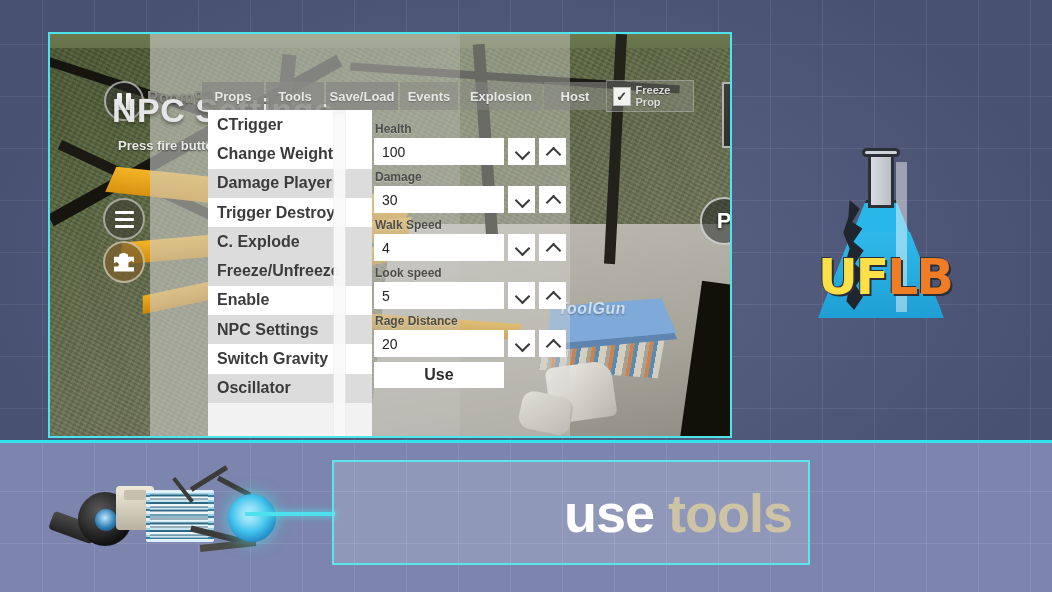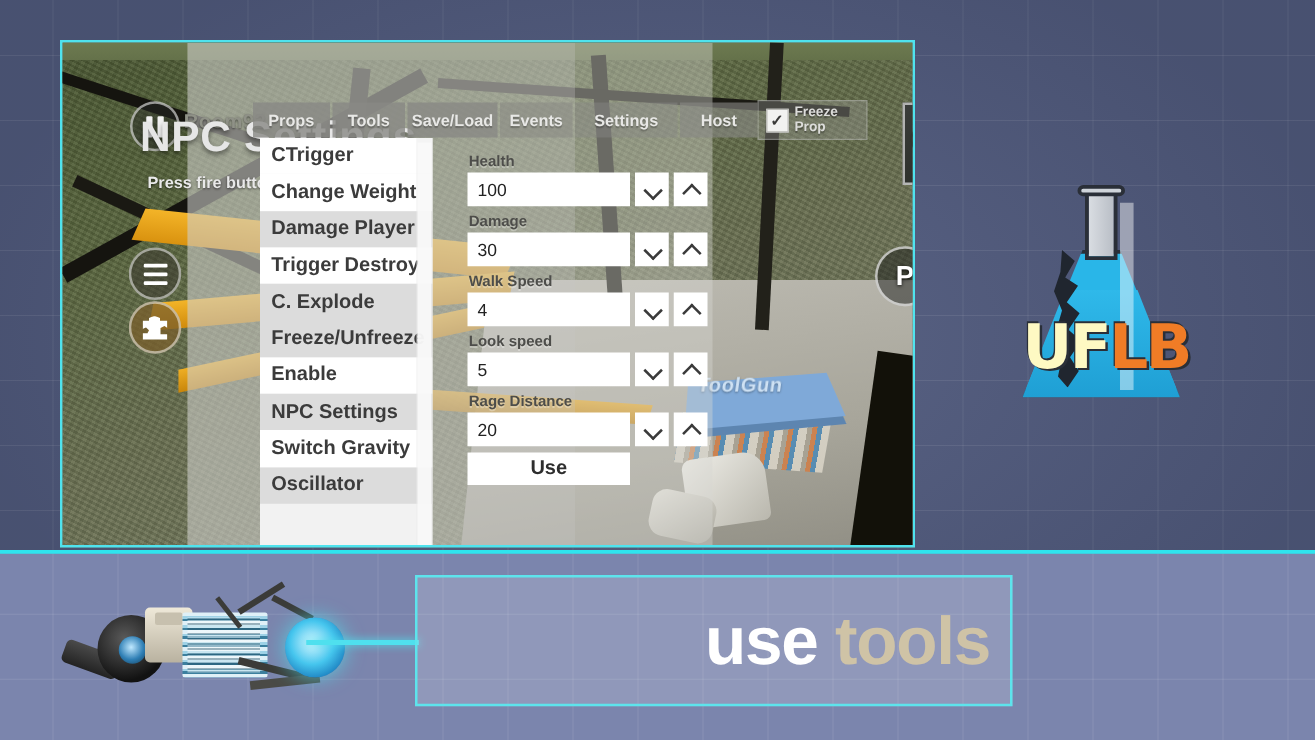--- a/index.html
+++ b/index.html
@@ -194,21 +194,21 @@
     padding-left:6px;box-sizing:border-box;
   }
   #freeze-checkbox{
     width:17px;height:17px;background:#f2f2f0;border:1px solid #b9b9b5;
     display:flex;align-items:center;justify-content:center;color:#3a3a38;font-size:13px;font-weight:bold;
   }
   #freeze-label{color:#dcdcda;font-size:11px;font-weight:bold;text-shadow:0 1px 1px rgba(0,0,0,.35);}
 
   
   #action-list{
-    position:absolute;left:158px;top:76px;width:138px;height:338px;
+    position:absolute;left:158px;top:76px;width:164px;height:338px;
     overflow:hidden;background:#f2f2f2;text-align:right;
   }
   .action-item{
     height:29.3px;display:flex;align-items:center;padding-left:9px;
     font-size:16px;font-weight:bold;color:#3b3b3b;white-space:nowrap;
     box-sizing:border-box;
   }
   .action-item.even{background:#ffffff;}
   .action-item.odd{background:#dcdcdc;}
   #list-scroll-track{
@@ -305,21 +305,21 @@
     clip-path:polygon(27% 0%,73% 0%,100% 100%,0% 100%);}
   .flask-shine{position:absolute;left:86px;top:14px;width:11px;height:150px;
     background:rgba(255,255,255,.45);
     clip-path:polygon(0% 0%,100% 0%,100% 100%,0% 100%);}
   .flask-splash{position:absolute;left:30px;top:52px;width:32px;height:110px;
     background:#20262f;
     clip-path:polygon(30% 0%,62% 8%,38% 20%,70% 26%,42% 38%,74% 46%,46% 58%,78% 66%,50% 78%,72% 88%,44% 100%,20% 92%,34% 72%,14% 60%,30% 44%,10% 30%,26% 16%);}
   #vflb-text{position:absolute;left:8px;top:105px;width:134px;text-align:center;
     font-size:49px;font-weight:bold;letter-spacing:-2px;line-height:1;
     font-family:"DejaVu Sans", sans-serif;}
-  #vflb-uf{color:#fef9c3;text-shadow:2px 2px 0 #2a2f38,-1px -1px 0 #2a2f38;}
+  #vflb-uf{color:#fde047;text-shadow:2px 2px 0 #2a2f38,-1px -1px 0 #2a2f38;}
   #vflb-lb{color:#f07c26;text-shadow:2px 2px 0 #2a2f38,-1px -1px 0 #2a2f38;}
 </style>
 </head>
 <body>
 
 <div id="bg-grid"></div>
 <div id="bg-vignette"></div>
 <div id="lower-band">
   <div id="lower-band-grid"></div>
 </div>
@@ -385,21 +385,21 @@
 
     <span id="health-value">100</span>
   </div>
   <div id="ammo-infinity">∞</div>
 
   <div id="tabbar">
     <div class="tab t0">Props</div>
     <div class="tab t1">Tools</div>
     <div class="tab t2">Save/Load</div>
     <div class="tab t3">Events</div>
-    <div class="tab t4">Settings</div>
+    <div class="tab t4">Explosion</div>
     <div class="tab t5">Host</div>
   </div>
 
   <div id="freeze-wrap">
     <span id="freeze-checkbox">✓</span>
     <span id="freeze-label">Freeze Prop</span>
   </div>
 
   <div id="action-list">
     <div class="action-item even">CTrigger</div>

